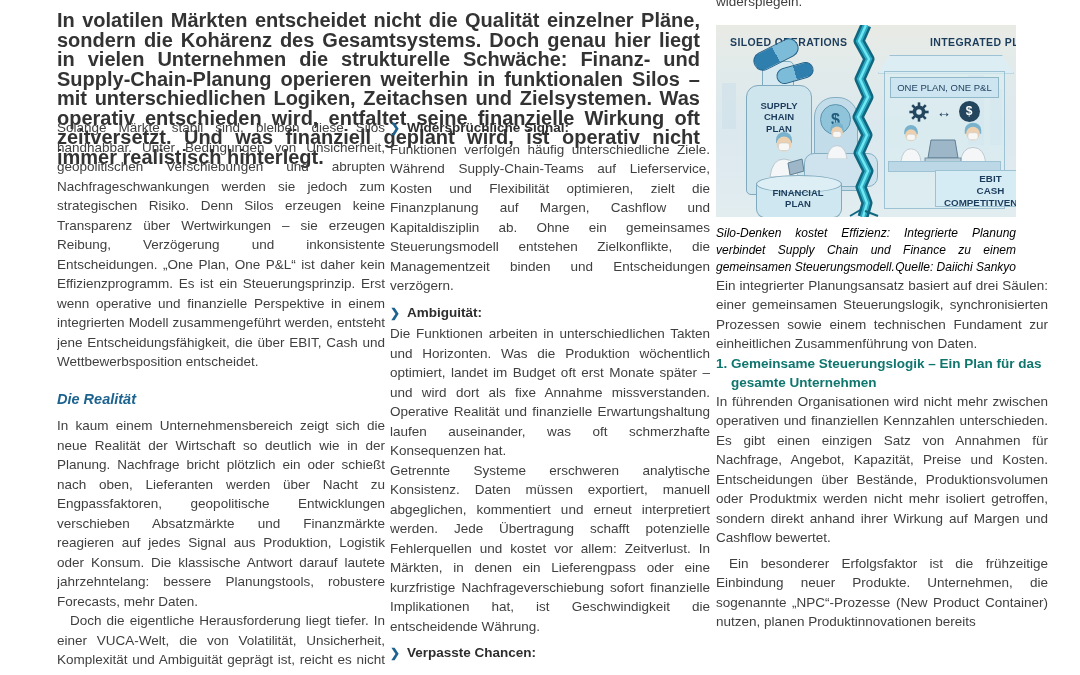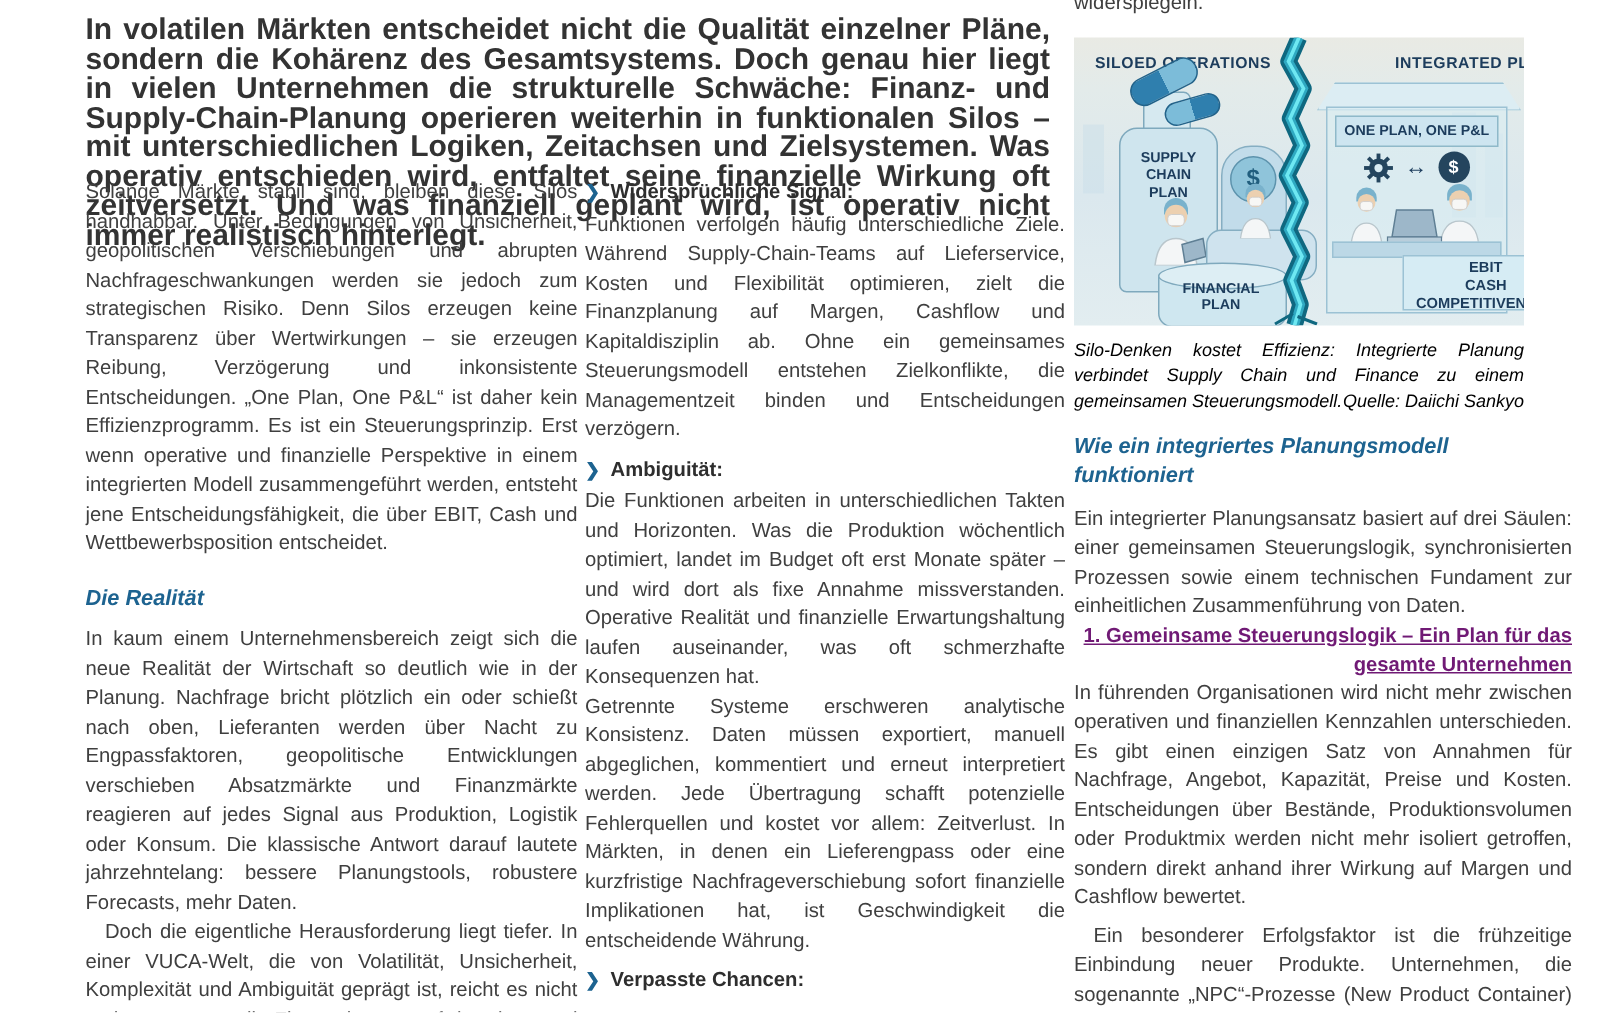--- a/index.html
+++ b/index.html
@@ -39,55 +39,55 @@
           background:linear-gradient(90deg,#7cbcd9 50%,#2f7fae 50%);}
   .silo-label{position:absolute;left:0;top:14px;width:100%;text-align:center;font-size:9.5px;
           font-weight:bold;color:#1c3c5c;line-height:11.5px;}
   .pillar{position:absolute;left:98px;top:72px;width:42px;height:92px;background:#c2dcea;
           border:1.5px solid #86aec2;border-radius:20px 20px 0 0;}
   .dollar-badge{position:absolute;left:104px;top:79px;width:29px;height:29px;border-radius:50%;
           background:#8fc4da;border:1.5px solid #5d93ad;color:#215e7e;font-weight:bold;
           font-size:16px;text-align:center;line-height:29px;}
   .counter{position:absolute;left:88px;top:128px;width:72px;height:32px;background:#cfe3ee;
           border:1.5px solid #86aec2;border-radius:10px;}
-  .cyl{position:absolute;left:56px;top:150px;width:84px;height:42px;}
+  .cyl{position:absolute;left:40px;top:150px;width:84px;height:42px;}
   .cyl-top{position:absolute;left:0;top:0;width:84px;height:16px;border-radius:50%;
           background:#ddeef4;border:1.5px solid #7fa9bd;}
   .cyl-body{position:absolute;left:0;top:8px;width:84px;height:34px;background:#cfe7f0;
           border:1.5px solid #7fa9bd;border-top:none;border-radius:0 0 9px 9px;}
   .cyl-label{position:absolute;left:0;top:12px;width:100%;text-align:center;font-size:9.5px;
           font-weight:bold;color:#1c3c5c;line-height:11px;}
   .person{position:absolute;}
   .bolt{position:absolute;left:128px;top:0;}
   .booth{position:absolute;left:168px;top:30px;width:122px;height:154px;}
   .canopy{position:absolute;left:-6px;top:0;width:134px;height:17px;background:#dcedf3;
           border:1.5px solid #9cc2d4;clip-path:polygon(0 100%,9% 0,91% 0,100% 100%);}
   .booth-body{position:absolute;left:0;top:16px;width:119px;height:136px;
           background:rgba(216,236,243,.55);border:1.5px solid #9cc2d4;}
   .booth-header{position:absolute;left:6px;top:22px;width:107px;height:19px;background:#cde5f0;
-          border:1.2px solid #8fb9c9;color:#1c3c5c;font-weight:bold;font-size:9.5px;
+          border:1.2px solid #8fb9c9;color:#1c3c5c;font-weight:normal;font-size:9.5px;
           text-align:center;line-height:19px;white-space:nowrap;}
   .icon-row{position:absolute;left:0;top:46px;width:119px;display:flex;align-items:center;
           justify-content:center;gap:7px;}
   .arrow-glyph{color:#1c3c5c;font-weight:bold;font-size:15px;line-height:20px;}
   .dollar-dark{width:21px;height:21px;border-radius:50%;background:#24455e;color:#ffffff;
           font-weight:bold;font-size:12px;text-align:center;line-height:21px;}
   .desk{position:absolute;left:4px;top:106px;width:111px;height:9px;background:#bcd8e6;
           border:1px solid #9cc2d4;}
   .booth-panel{position:absolute;left:4px;top:115px;width:111px;height:37px;background:#d6ecf4;
           border:1.2px solid #9cc2d4;color:#1c3c5c;font-weight:bold;font-size:9.8px;
           line-height:12px;text-align:center;padding-top:2px;box-sizing:border-box;margin-left:47px;}
   
   .caption{position:relative;width:300px;margin-top:8px;font-style:italic;font-size:12px;
            line-height:17px;color:#000000;text-align:justify;}
   .caption .src{position:absolute;right:0;bottom:0;font-style:italic;}
   .col3-head{color:#1d6390;font-style:italic;font-weight:bold;font-size:14.5px;
            text-align:left;margin:13px 0 8px 0;}
-  .subhead{font-weight:bold;color:#701a75;text-align:right;margin-top:8px;
-           padding-left:15px;text-indent:-15px;line-height:19px;text-decoration:underline;}
+  .subhead{font-weight:bold;color:#0f766e;text-align:left;margin-top:8px;
+           padding-left:15px;text-indent:-15px;line-height:19px;}
 </style>
 </head>
 <body>
 
 <div class="page">
 
   <p class="intro">In volatilen Märkten entscheidet nicht die Qualität einzelner Pläne, sondern die Kohärenz des Gesamtsystems. Doch genau hier liegt in vielen Unternehmen die strukturelle Schwäche: Finanz- und Supply-Chain-Planung operieren weiterhin in funktionalen Silos – mit unterschiedlichen Logiken, Zeitachsen und Zielsystemen. Was operativ entschieden wird, entfaltet seine finanzielle Wirkung oft zeitversetzt. Und was finanziell geplant wird, ist operativ nicht immer realistisch hinterlegt.</p>
 
   <div class="col col-1">
     <p>Solange Märkte stabil sind, bleiben diese Silos handhabbar. Unter Bedingungen von Unsicherheit, geopolitischen Verschiebungen und abrupten Nachfrageschwankungen werden sie jedoch zum strategischen Risiko. Denn Silos erzeugen keine Transparenz über Wertwirkungen – sie erzeugen Reibung, Verzögerung und inkonsistente Entscheidungen. „One Plan, One P&amp;L“ ist daher kein Effizienzprogramm. Es ist ein Steuerungsprinzip. Erst wenn operative und finanzielle Perspektive in einem integrierten Modell zusammengeführt werden, entsteht jene Entscheidungsfähigkeit, die über EBIT, Cash und Wettbewerbsposition entscheidet.</p>
@@ -207,20 +207,19 @@
 CASH
 COMPETITIVENESS</div>
       </div>
     </div>
 
     <div class="caption">
       <span>Silo-Denken kostet Effizienz: Integrierte Planung verbindet Supply Chain und Finance zu einem gemeinsamen Steuerungsmodell.</span>
       <span class="src">Quelle: Daiichi Sankyo</span>
     </div>
 
-    <div class="col3-head">Wie ein integriertes Planungsmodell funktioniert</div>
     <p>Ein integrierter Planungsansatz basiert auf drei Säulen: einer gemeinsamen Steuerungslogik, synchronisierten Prozessen sowie einem technischen Fundament zur einheitlichen Zusammenführung von Daten.</p>
     <p class="subhead">1. Gemeinsame Steuerungslogik – Ein Plan für das gesamte Unternehmen</p>
     <p>In führenden Organisationen wird nicht mehr zwischen operativen und finanziellen Kennzahlen unterschieden. Es gibt einen einzigen Satz von Annahmen für Nachfrage, Angebot, Kapazität, Preise und Kosten. Entscheidungen über Bestände, Produktionsvolumen oder Produktmix werden nicht mehr isoliert getroffen, sondern direkt anhand ihrer Wirkung auf Margen und Cashflow bewertet.</p>
     <p class="indent" style="margin-top:6px;">Ein besonderer Erfolgsfaktor ist die frühzeitige Einbindung neuer Produkte. Unternehmen, die sogenannte „NPC“-Prozesse (New Product Container) nutzen, planen Produktinnovationen bereits</p>
   </div>
 
 </div>
 
 </body></html>

